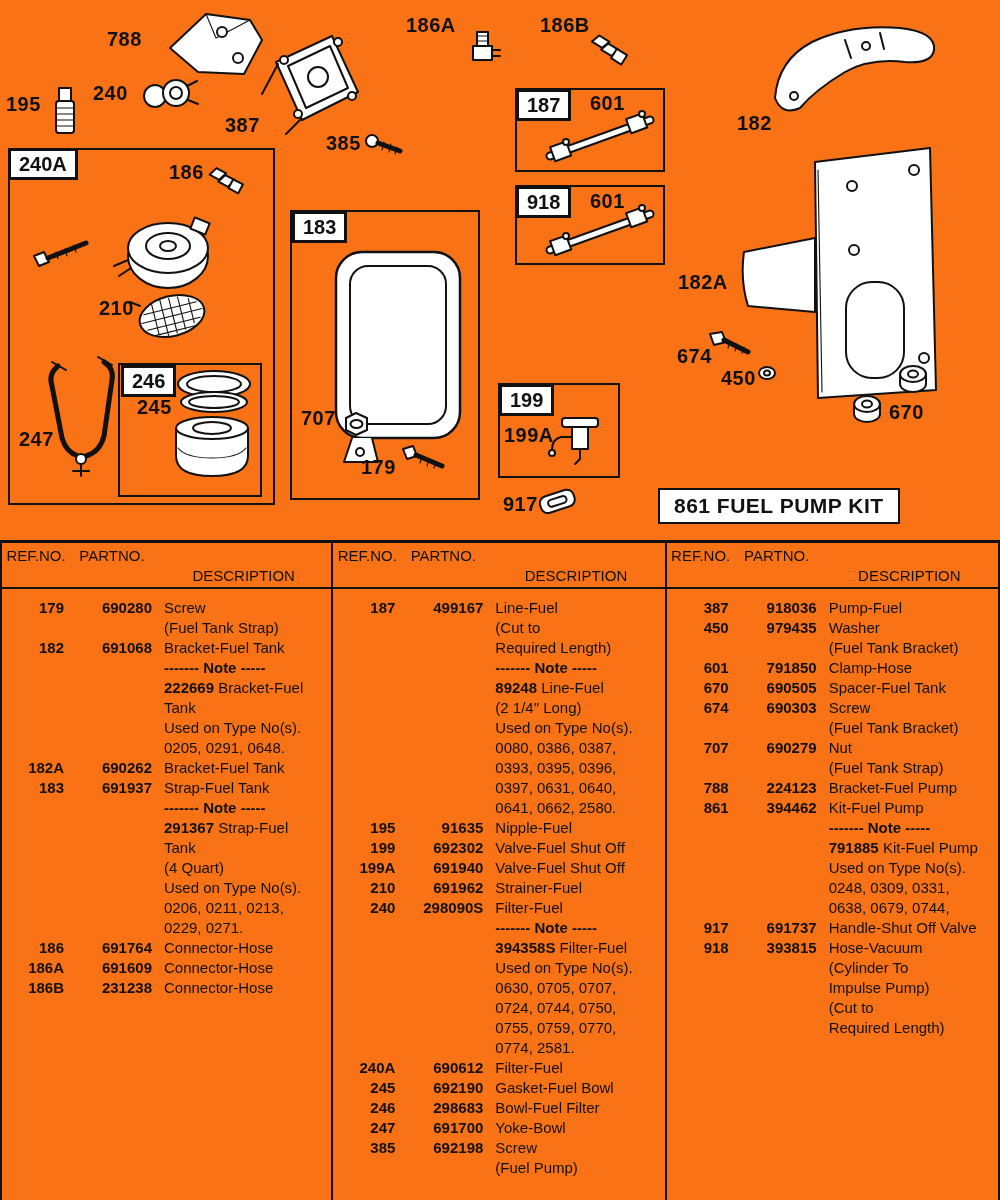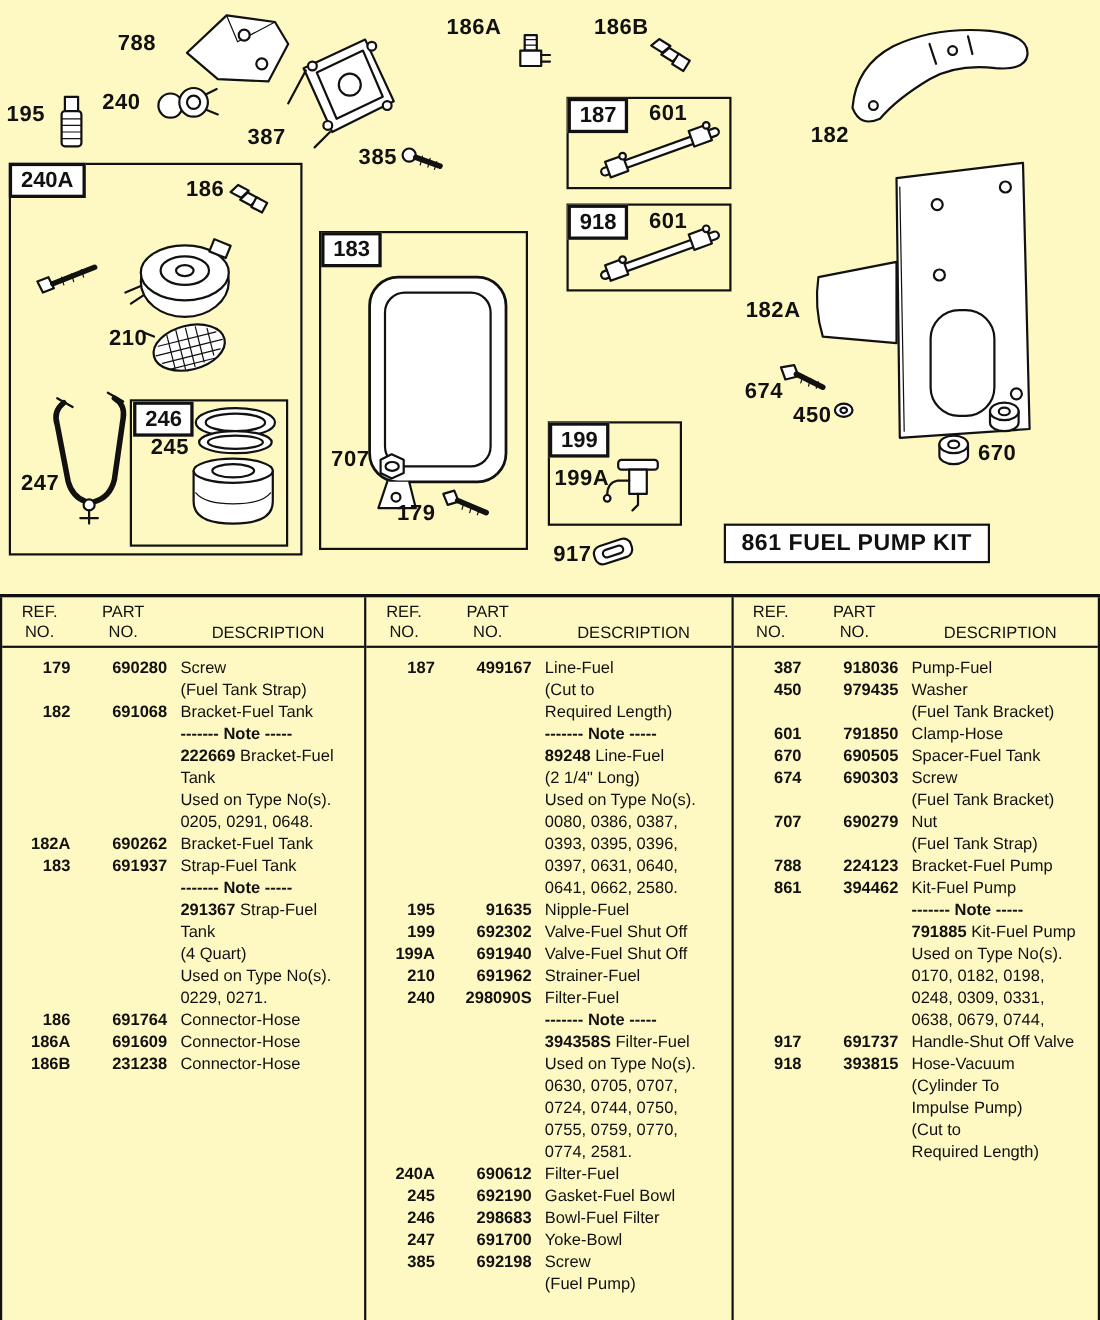--- a/index.html
+++ b/index.html
@@ -1,17 +1,17 @@
 <!DOCTYPE html>
 <html><head>
 <meta charset="utf-8">
 <style>
   * { margin:0; padding:0; box-sizing:border-box; }
   html,body { background:#fff; }
-  .page { position:relative; width:1000px; height:1200px; background:#fef9c3;
+  .page { position:relative; width:1000px; height:1200px; background:#f97316;
           font-family:"Liberation Sans", sans-serif; color:#111; overflow:hidden; }
 
   
   .diagram { position:absolute; left:0; top:0; width:1000px; height:540px; }
   .dsvg    { position:absolute; left:0; top:0; }
   .dsvg *  { stroke:#111; stroke-width:2; fill:none; stroke-linecap:round; stroke-linejoin:round; }
   .dsvg .f { fill:#fff; }
   .dsvg .thin  { stroke-width:1.1; }
   .dsvg .thick { stroke-width:5; }
   .dsvg .hose  { stroke-width:9; }
@@ -25,21 +25,21 @@
           font-weight:bold; line-height:26px; padding:3px 14px; letter-spacing:.5px; }
 
   
   .ptable { position:absolute; left:0; top:540px; width:1000px; height:660px;
             border-top:3px solid #111; display:flex; }
   .tcol   { width:333.34px; border-right:2px solid #111; }
   .tcol.first { border-left:2px solid #111; }
   .thead  { height:46px; border-bottom:2px solid #111; display:grid;
             grid-template-columns:56px 80px 1fr; column-gap:8px;
             padding:4px 4px 2px 6px; font-size:15px; }
-  .h2     { display:flex; flex-direction:column; align-items:center;
+  .h2     { display:flex; align-items:flex-start;
             justify-content:center; line-height:18px; }
   .h-desc { display:flex; align-items:flex-end; justify-content:center; line-height:18px; }
   .rows   { padding-top:9px; }
   .line   { display:grid; grid-template-columns:56px 80px 1fr; column-gap:8px;
             padding:0 2px 0 6px; height:20px; line-height:20px; font-size:15px; }
   .line .ref, .line .part { text-align:right; font-weight:bold; }
   .line .desc { padding-left:4px; white-space:nowrap; overflow:hidden; }
   .b { font-weight:bold; }
 </style>
 </head>
@@ -271,21 +271,21 @@
     <div class="cl" style="left:504px;top:423px">199A</div>
     <div class="cl" style="left:503px;top:492px">917</div>
 
     <div class="blbl" style="left:8px;top:148px">240A</div>
     <div class="blbl" style="left:292px;top:211px">183</div>
     <div class="blbl" style="left:516px;top:89px">187</div>
     <div class="blbl" style="left:516px;top:186px">918</div>
     <div class="blbl" style="left:499px;top:384px">199</div>
     <div class="blbl" style="left:121px;top:365px">246</div>
 
-    <div class="kit" style="left:658px;top:476px">861 FUEL PUMP KIT</div>
+    <div class="kit" style="left:658px;top:488px">861 FUEL PUMP KIT</div>
   </div>
 
   <div class="ptable">
 
     <div class="tcol first">
       <div class="thead">
         <div class="h2">
           <span>REF.</span>
           <span>NO.</span>
         </div>
@@ -367,20 +367,25 @@
             <span class="desc"><span>(4 Quart)</span></span>
           </div>
           <div class="line">
             <span class="ref"></span>
             <span class="part"></span>
             <span class="desc"><span>Used on Type No(s).</span></span>
           </div>
           <div class="line">
             <span class="ref"></span>
             <span class="part"></span>
+            <span class="desc"><span>0206, 0211, 0213,</span></span>
+          </div>
+          <div class="line">
+            <span class="ref"></span>
+            <span class="part"></span>
             <span class="desc"><span>0229, 0271.</span></span>
           </div>
           <div class="line">
             <span class="ref">186</span>
             <span class="part">691764</span>
             <span class="desc"><span>Connector-Hose</span></span>
           </div>
           <div class="line">
             <span class="ref">186A</span>
             <span class="part">691609</span>
@@ -634,25 +639,20 @@
             <span class="desc"><span class="b">791885</span><span> Kit-Fuel Pump</span></span>
           </div>
           <div class="line">
             <span class="ref"></span>
             <span class="part"></span>
             <span class="desc"><span>Used on Type No(s).</span></span>
           </div>
           <div class="line">
             <span class="ref"></span>
             <span class="part"></span>
-            <span class="desc"><span>0170, 0182, 0198,</span></span>
-          </div>
-          <div class="line">
-            <span class="ref"></span>
-            <span class="part"></span>
             <span class="desc"><span>0248, 0309, 0331,</span></span>
           </div>
           <div class="line">
             <span class="ref"></span>
             <span class="part"></span>
             <span class="desc"><span>0638, 0679, 0744,</span></span>
           </div>
           <div class="line">
             <span class="ref">917</span>
             <span class="part">691737</span>

